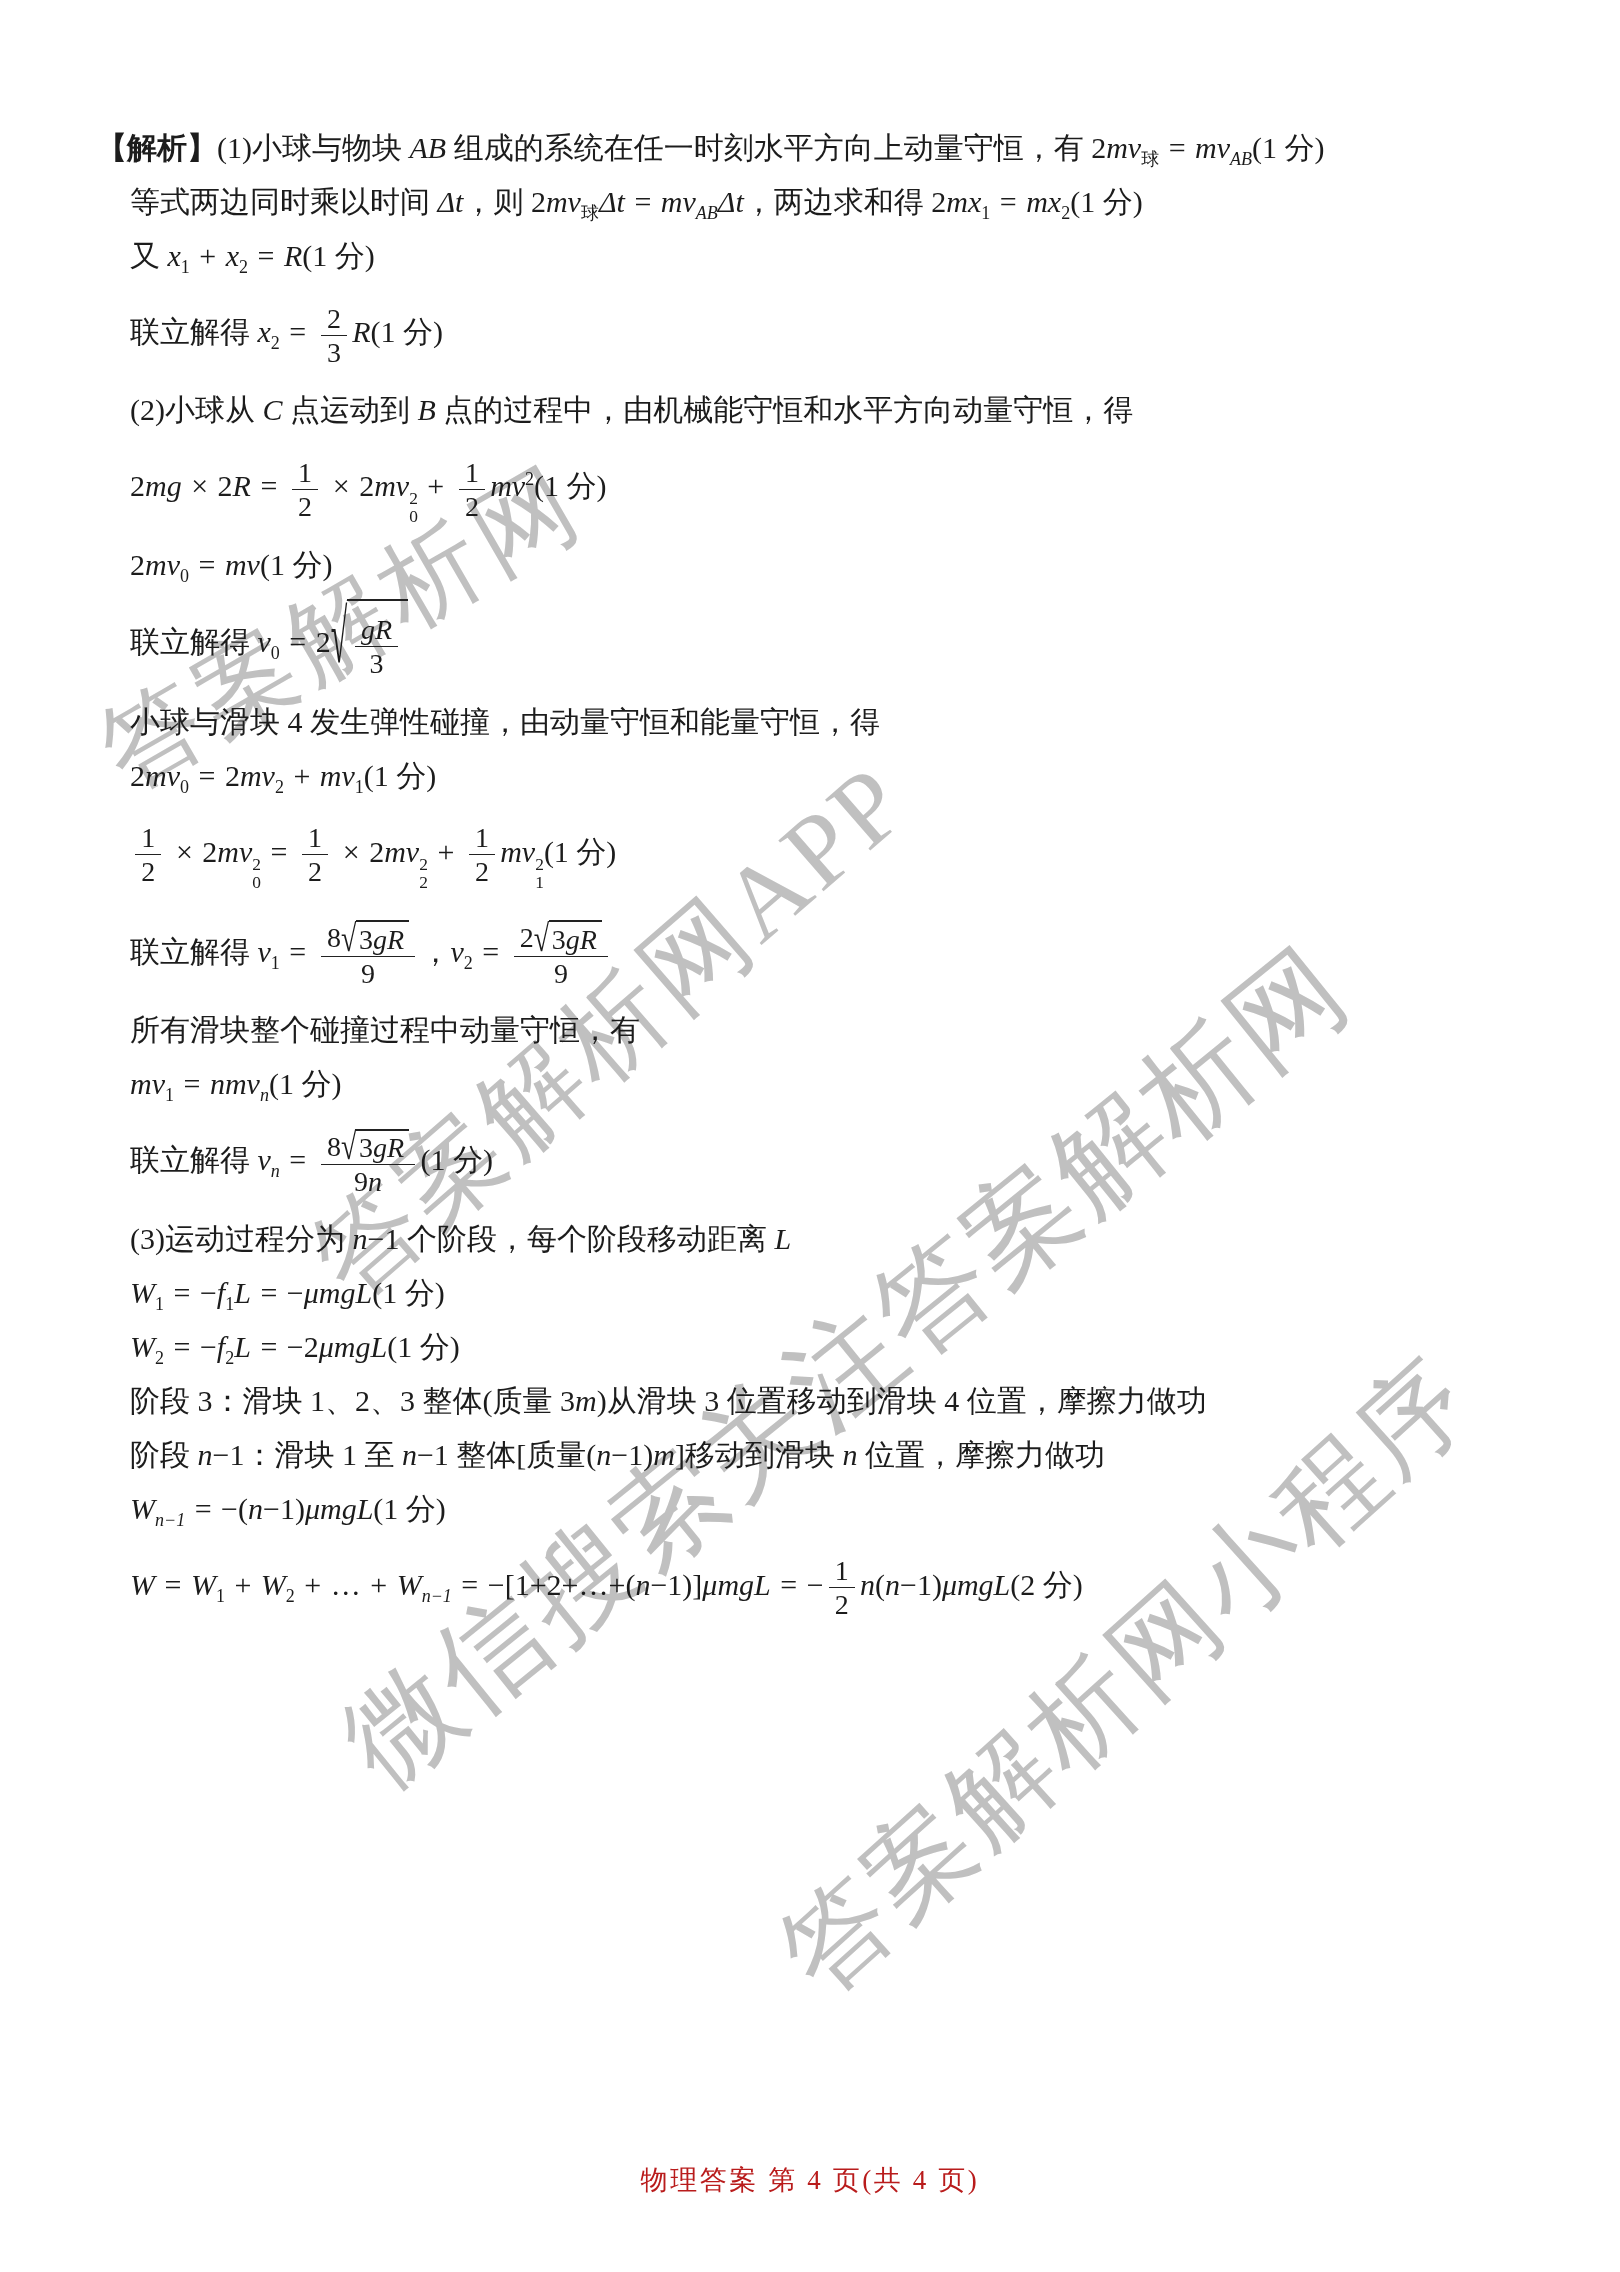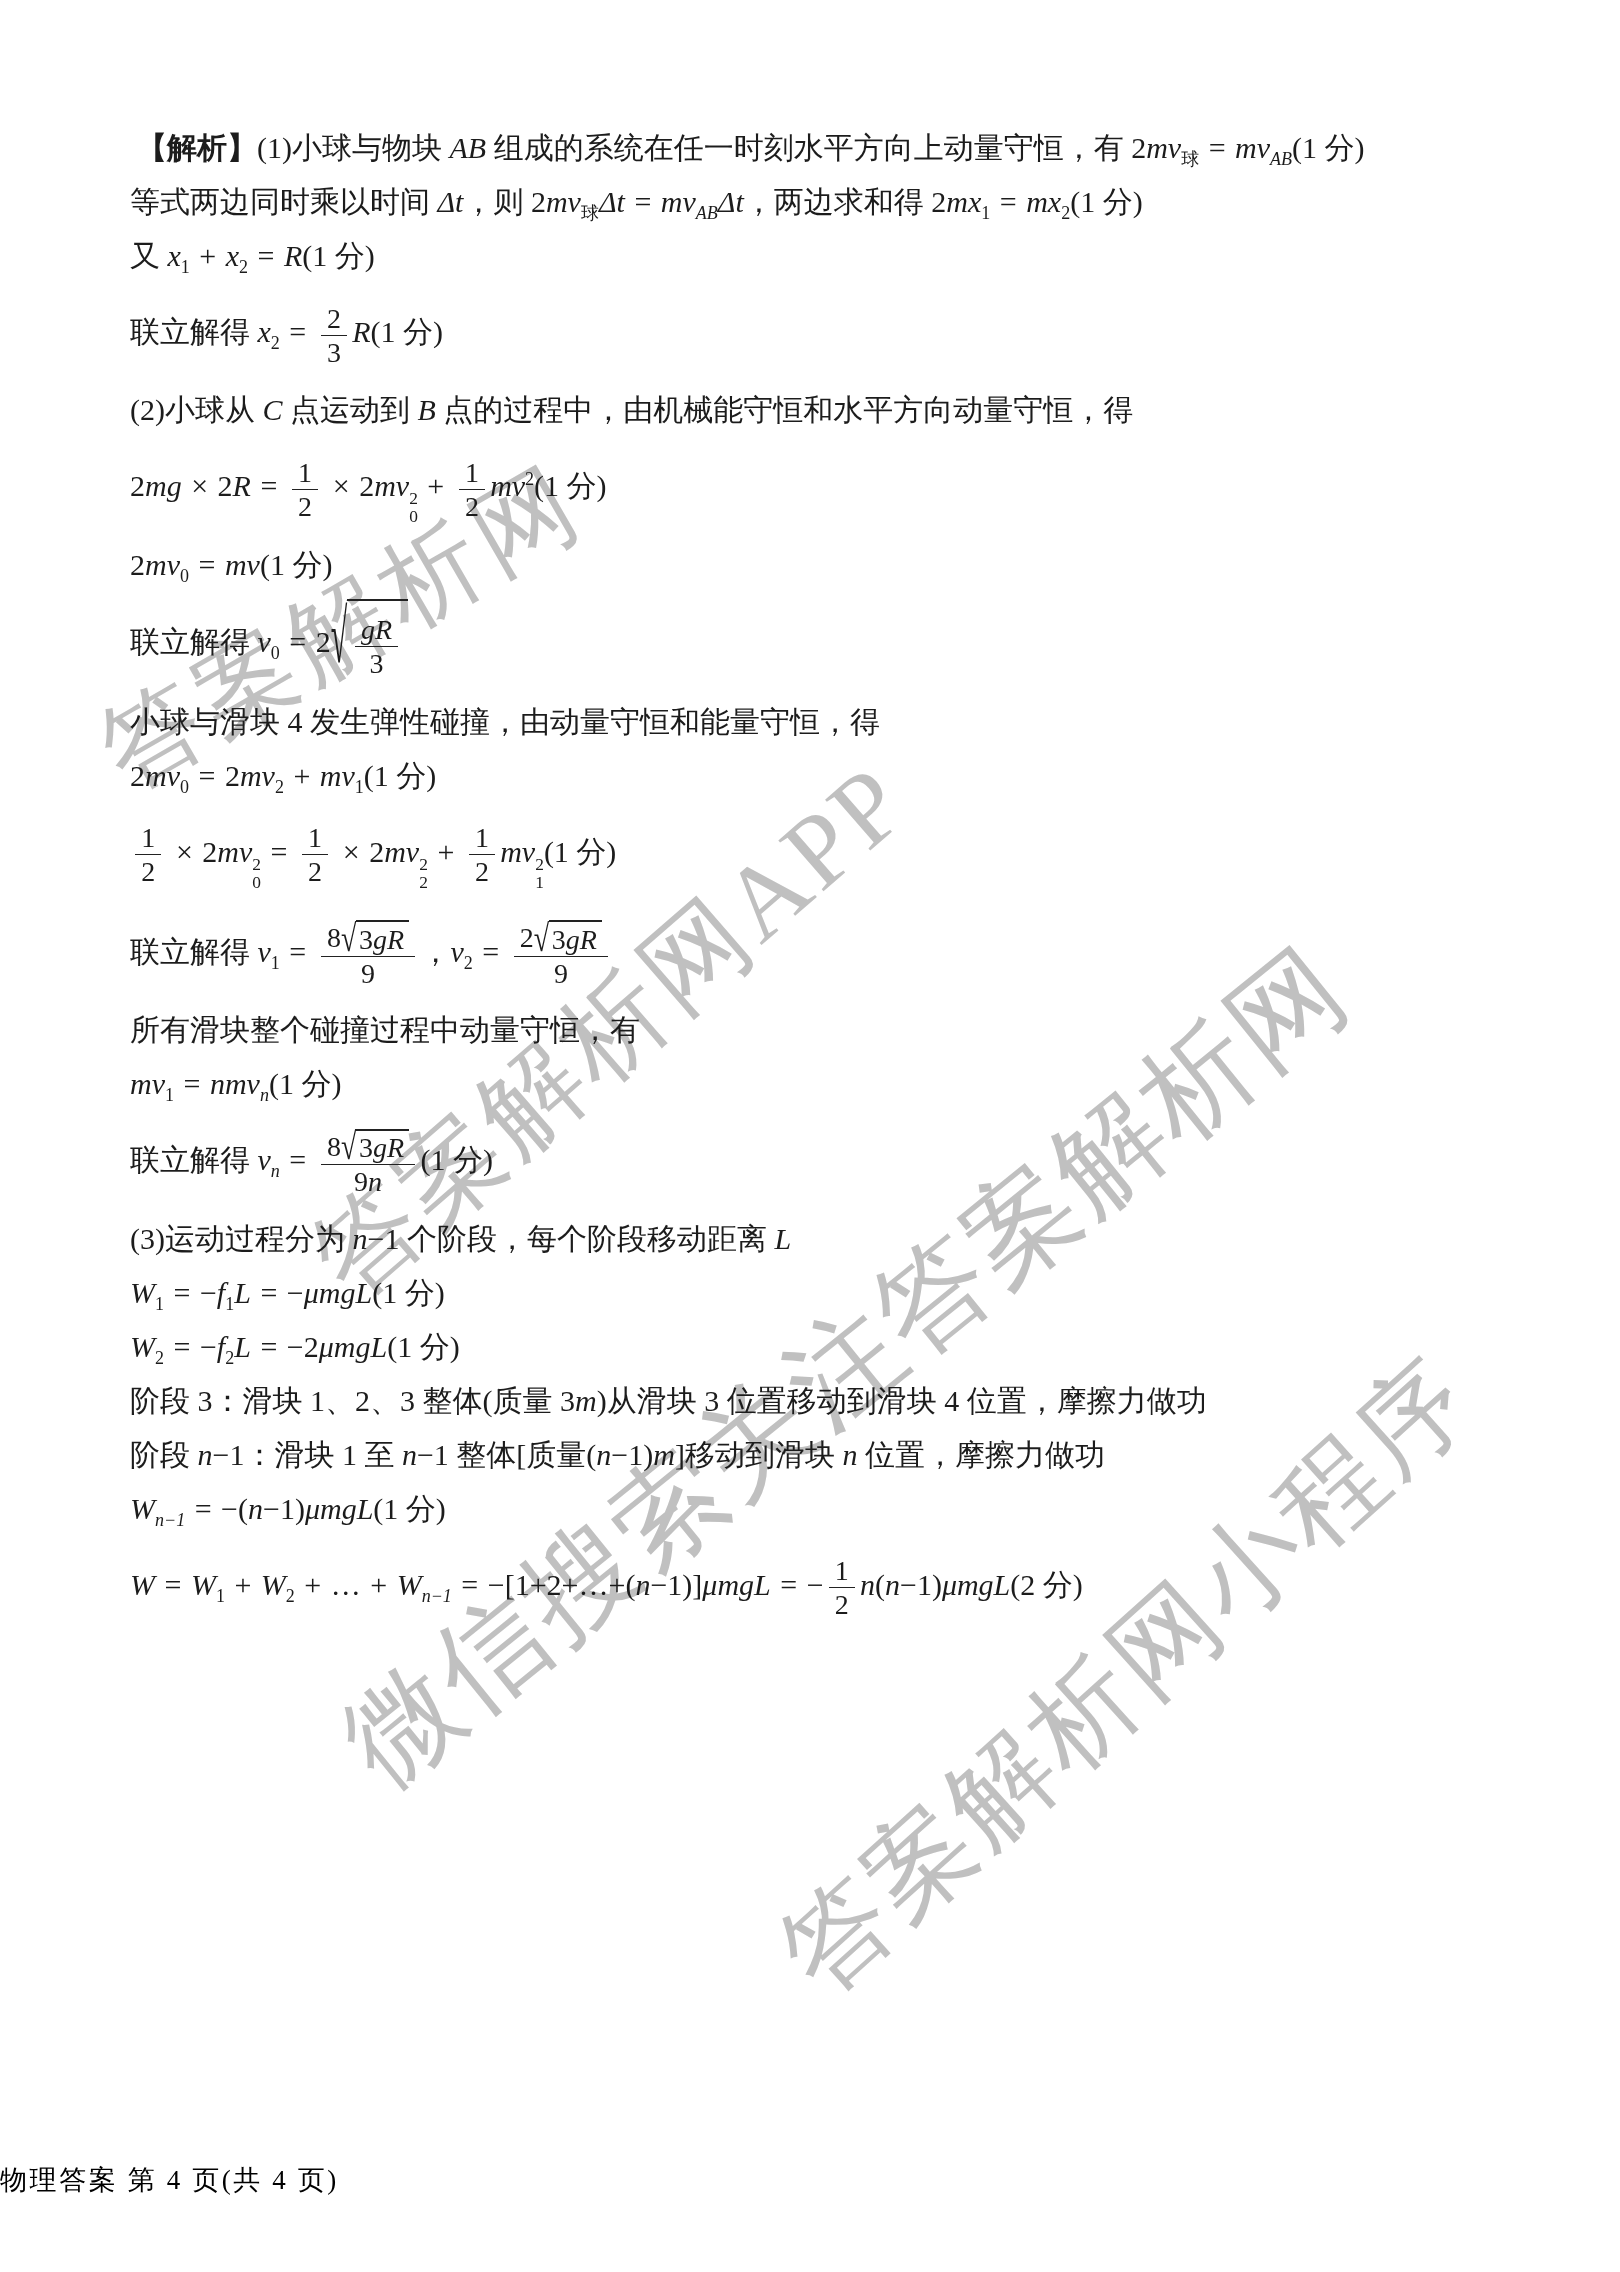--- a/index.html
+++ b/index.html
@@ -39,21 +39,21 @@
   .line{
     font-size:30px;
     line-height:40px;
     min-height:40px;
     margin-bottom:14px;
     white-space:nowrap;
   }
   .line.tall{margin:8.7px 0 17.3px; line-height:83px;}
   .line.hangs{margin-left:-33px;}
   .cjk{}
-  .bold{font-weight:bold;margin-left:40px;}
+  .bold{font-weight:bold;}
   .var{font-style:italic;}
   .num{}
   .op{margin:0 9.5px;}
   sub.sb{font-size:0.60em; line-height:0;}
   sub.sb.it{font-style:italic;}
   sup.sp{font-size:0.60em; line-height:0;}
   .ss{
     display:inline-flex; flex-direction:column; align-items:flex-start;
     font-size:0.58em; line-height:1.05; vertical-align:-0.45em;
   }
@@ -64,22 +64,23 @@
   .frac .fn,.frac .fd{font-size:28px; line-height:1.18; padding:0 6px;}
   .frac .fn{border-bottom:1.7px solid #222;}
   .sqrt{display:inline-flex; align-items:center;}
   .sqrt .rad{display:inline-block; transform:scaleY(1.35); transform-origin:60% 55%;}
   .sqrt.deep .rad{transform:scaleY(2.5);}
   .sqrt .sc{border-top:2.2px solid #222; padding:0.9px 5.2px 0 2.6px;}
 
   .footer{
     position:absolute; z-index:1;
     left:0; right:0; top:2162px;
+    text-align:center;
     font-size:27px; letter-spacing:2.6px;
-    color:#000000;
+    color:#b91c1c;
   }
 </style>
 </head>
 <body>
 
 <div class="page">
 
   <div class="wm" id="wm1">答案解析网</div>
   <div class="wm" id="wm2">答案解析网APP</div>
   <div class="wm" id="wm3">微信搜索关注答案解析网</div>

